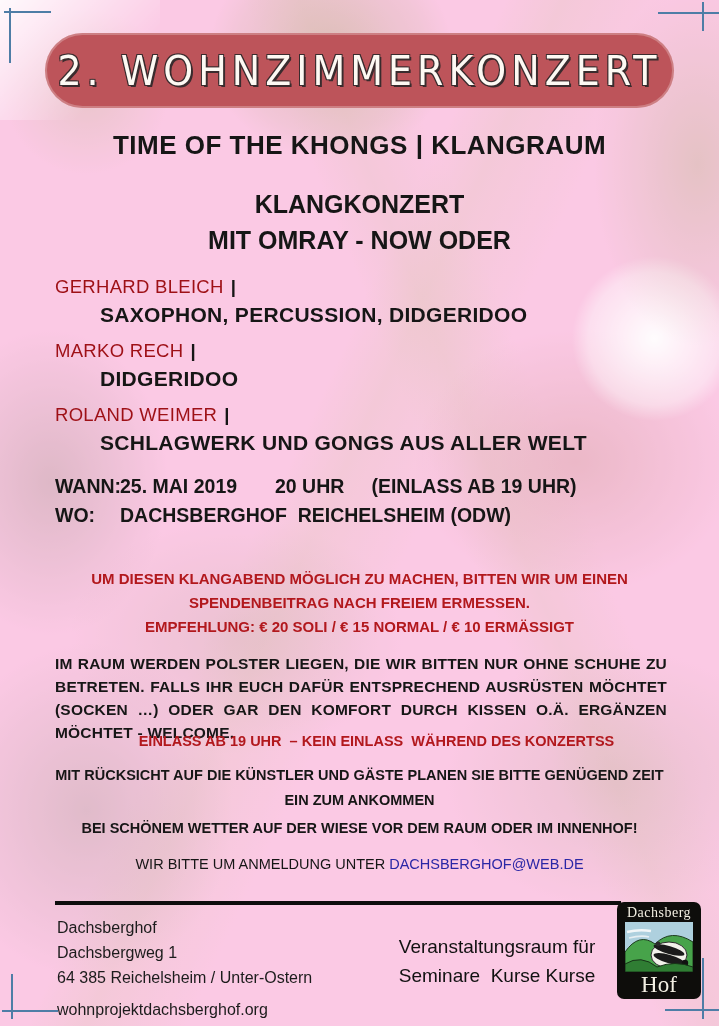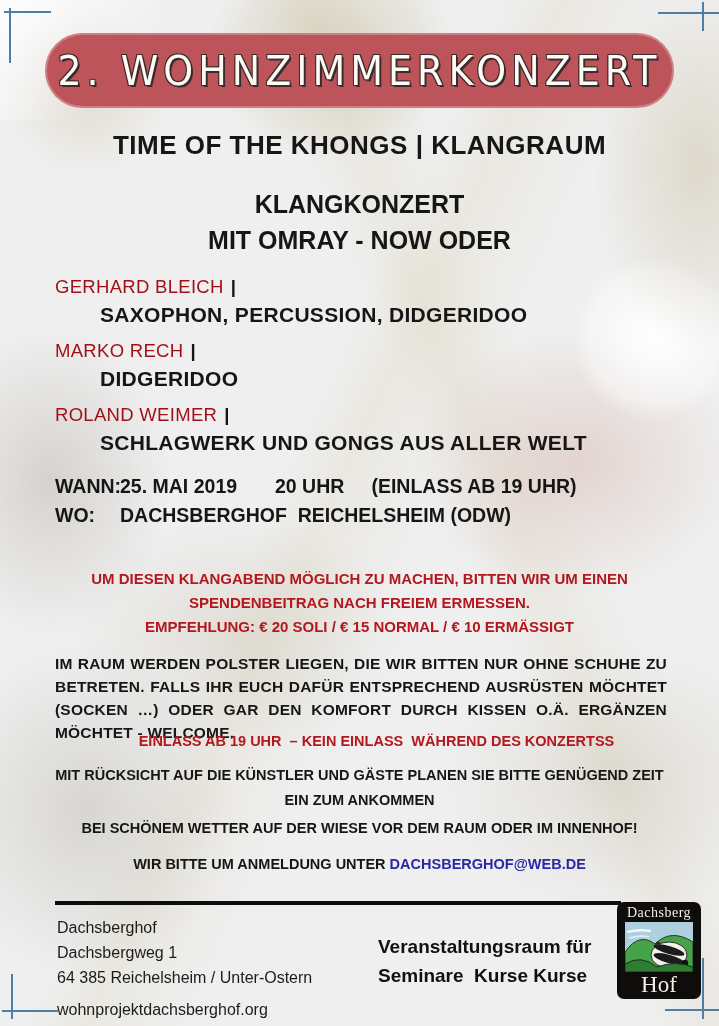--- a/index.html
+++ b/index.html
@@ -1,19 +1,19 @@
 <!DOCTYPE html>
 <html style="--banner-red: #bd545a; --artist-red: #9e1016; --notice-red: #b2181d; --email-blue: #2b27a6; --crop-mark-blue: #4e7da6; --text-black: #161616;"><head>
 <meta charset="utf-8">
 <style>
   html,body{margin:0;padding:0;background:#ffffff;}
   .poster{
     position:relative;width:719px;height:1026px;overflow:hidden;
     font-family:"Liberation Sans",sans-serif;
-    background-color:#e5e5e5;
+    background-color:#f9a8d4;
   }
   
   .bg{
     position:absolute;inset:0;z-index:0;
     background-image:
       radial-gradient(ellipse 170px 150px at 46% 5%, rgba(152,132,72,.45), rgba(152,132,72,.15) 55%, transparent 72%),
       radial-gradient(ellipse 120px 120px at 12% 9%, rgba(170,150,95,.35), transparent 70%),
       radial-gradient(ellipse 150px 260px at 97% 16%, rgba(160,140,85,.40), transparent 70%),
       radial-gradient(circle 110px at 91% 33%, rgba(255,255,255,.95), rgba(255,255,255,.4) 60%, transparent 75%),
       radial-gradient(ellipse 230px 190px at 80% 45%, rgba(158,70,45,.28), transparent 70%),
@@ -74,29 +74,29 @@
   .courtesy{
     position:absolute;left:30px;right:30px;top:763px;text-align:center;
     font-size:14.5px;font-weight:bold;line-height:25px;white-space:pre-wrap;
   }
   .weather{
     position:absolute;left:0;right:0;top:820px;text-align:center;
     font-size:14.5px;font-weight:bold;white-space:pre;
   }
   .registration{
     position:absolute;left:0;right:0;top:856px;text-align:center;
-    font-size:14.5px;font-weight:bold;white-space:pre;
+    font-size:14.5px;font-weight:normal;white-space:pre;
   }
   .email{color:var(--email-blue,#2b27a6);text-decoration:none;cursor:pointer;}
   .footer-rule{position:absolute;left:55px;top:901px;width:566px;height:4px;background:#0d0d0d;}
   .address{position:absolute;left:57px;top:915px;font-size:16px;line-height:25px;color:#1c1c1c;}
   .website{margin-top:7px;font-size:16px;color:#1c1c1c;}
   .venue{
-    position:absolute;left:378px;top:932px;width:238px;
-    font-size:19px;font-weight:bold;line-height:29px;white-space:pre;color:#111;
+    position:absolute;left:378px;top:932px;width:238px;text-align:center;
+    font-size:19px;font-weight:normal;line-height:29px;white-space:pre;color:#111;
   }
   .logo{
     position:absolute;left:617px;top:902px;width:84px;height:97px;
     background:#0e0d0b;border-radius:7px;display:flex;flex-direction:column;
     align-items:center;justify-content:space-between;padding:3px 0 2px 0;box-sizing:border-box;
   }
   .logo-top{font-family:"Liberation Serif",serif;font-size:14px;color:#f3efe3;letter-spacing:.5px;}
   .logo-bottom{font-family:"Liberation Serif",serif;font-size:23px;color:#f3efe3;line-height:24px;}
   .logo-scene{width:68px;height:50px;display:block;}
 </style>

